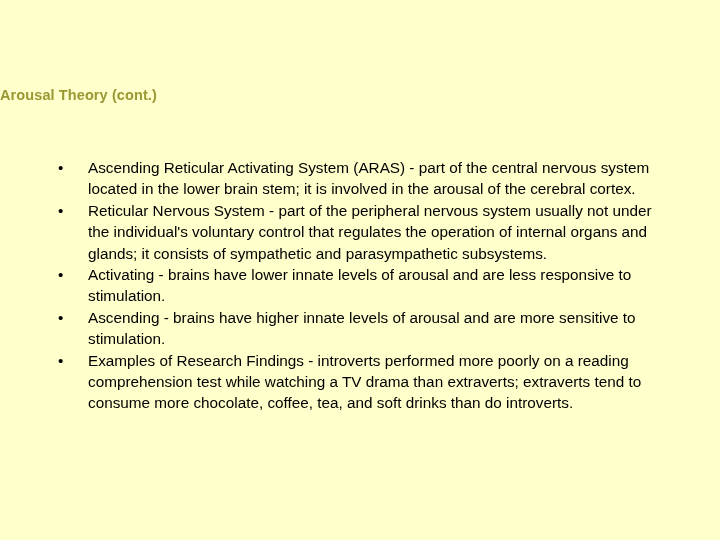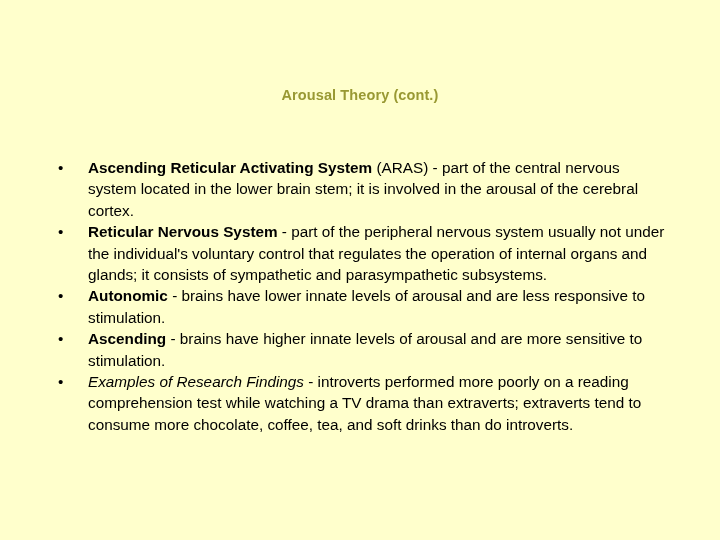--- a/index.html
+++ b/index.html
@@ -18,21 +18,21 @@
     width: 720px;
     height: 540px;
     background: #ffffcc;
     box-sizing: border-box;
   }
   .slide-title {
     position: absolute;
     left: 0;
     top: 86px;
     width: 720px;
-    text-align: center;
+    text-align: left;
     font-size: 14.5px;
     font-weight: bold;
     color: #999933;
     letter-spacing: 0.1px;
     line-height: 18px;
   }
   .body-block {
     position: absolute;
     left: 54px;
     top: 157px;
@@ -55,25 +55,24 @@
     width: 12px;
     font-size: 15.3px;
     line-height: 21.4px;
     color: #000000;
     text-align: left;
   }
   .bullet-text {
     display: block;
   }
   .lead-bold {
-    font-weight: bold;
+    font-weight: normal;
   }
   .lead-plain {
     font-weight: normal;
-    font-style: italic;
   }
 </style>
 </head>
 <body>
 
 <div class="slide">
 
   <div class="slide-title">Arousal Theory (cont.)</div>
 
   <div class="body-block">
@@ -83,21 +82,21 @@
       <span class="bullet-text"><span class="lead-bold">Ascending Reticular Activating System</span><span> (ARAS) - part of the central nervous system located in the lower brain stem; it is involved in the arousal of the cerebral cortex.</span></span>
     </div>
 
     <div class="bullet-row">
       <span class="bullet-marker">•</span>
       <span class="bullet-text"><span class="lead-bold">Reticular Nervous System</span><span> - part of the peripheral nervous system usually not under the individual's voluntary control that regulates the operation of internal organs and glands; it consists of sympathetic and parasympathetic subsystems.</span></span>
     </div>
 
     <div class="bullet-row">
       <span class="bullet-marker">•</span>
-      <span class="bullet-text"><span class="lead-bold">Autonomic</span><span> - brains have lower innate levels of arousal and are less responsive to stimulation.</span></span>
+      <span class="bullet-text"><span class="lead-bold">Activating</span><span> - brains have lower innate levels of arousal and are less responsive to stimulation.</span></span>
     </div>
 
     <div class="bullet-row">
       <span class="bullet-marker">•</span>
       <span class="bullet-text"><span class="lead-bold">Ascending</span><span> - brains have higher innate levels of arousal and are more sensitive to stimulation.</span></span>
     </div>
 
     <div class="bullet-row">
       <span class="bullet-marker">•</span>
       <span class="bullet-text"><span class="lead-plain">Examples of Research Findings</span><span> - introverts performed more poorly on a reading comprehension test while watching a TV drama than extraverts; extraverts tend to consume more chocolate, coffee, tea, and soft drinks than do introverts.</span></span>

